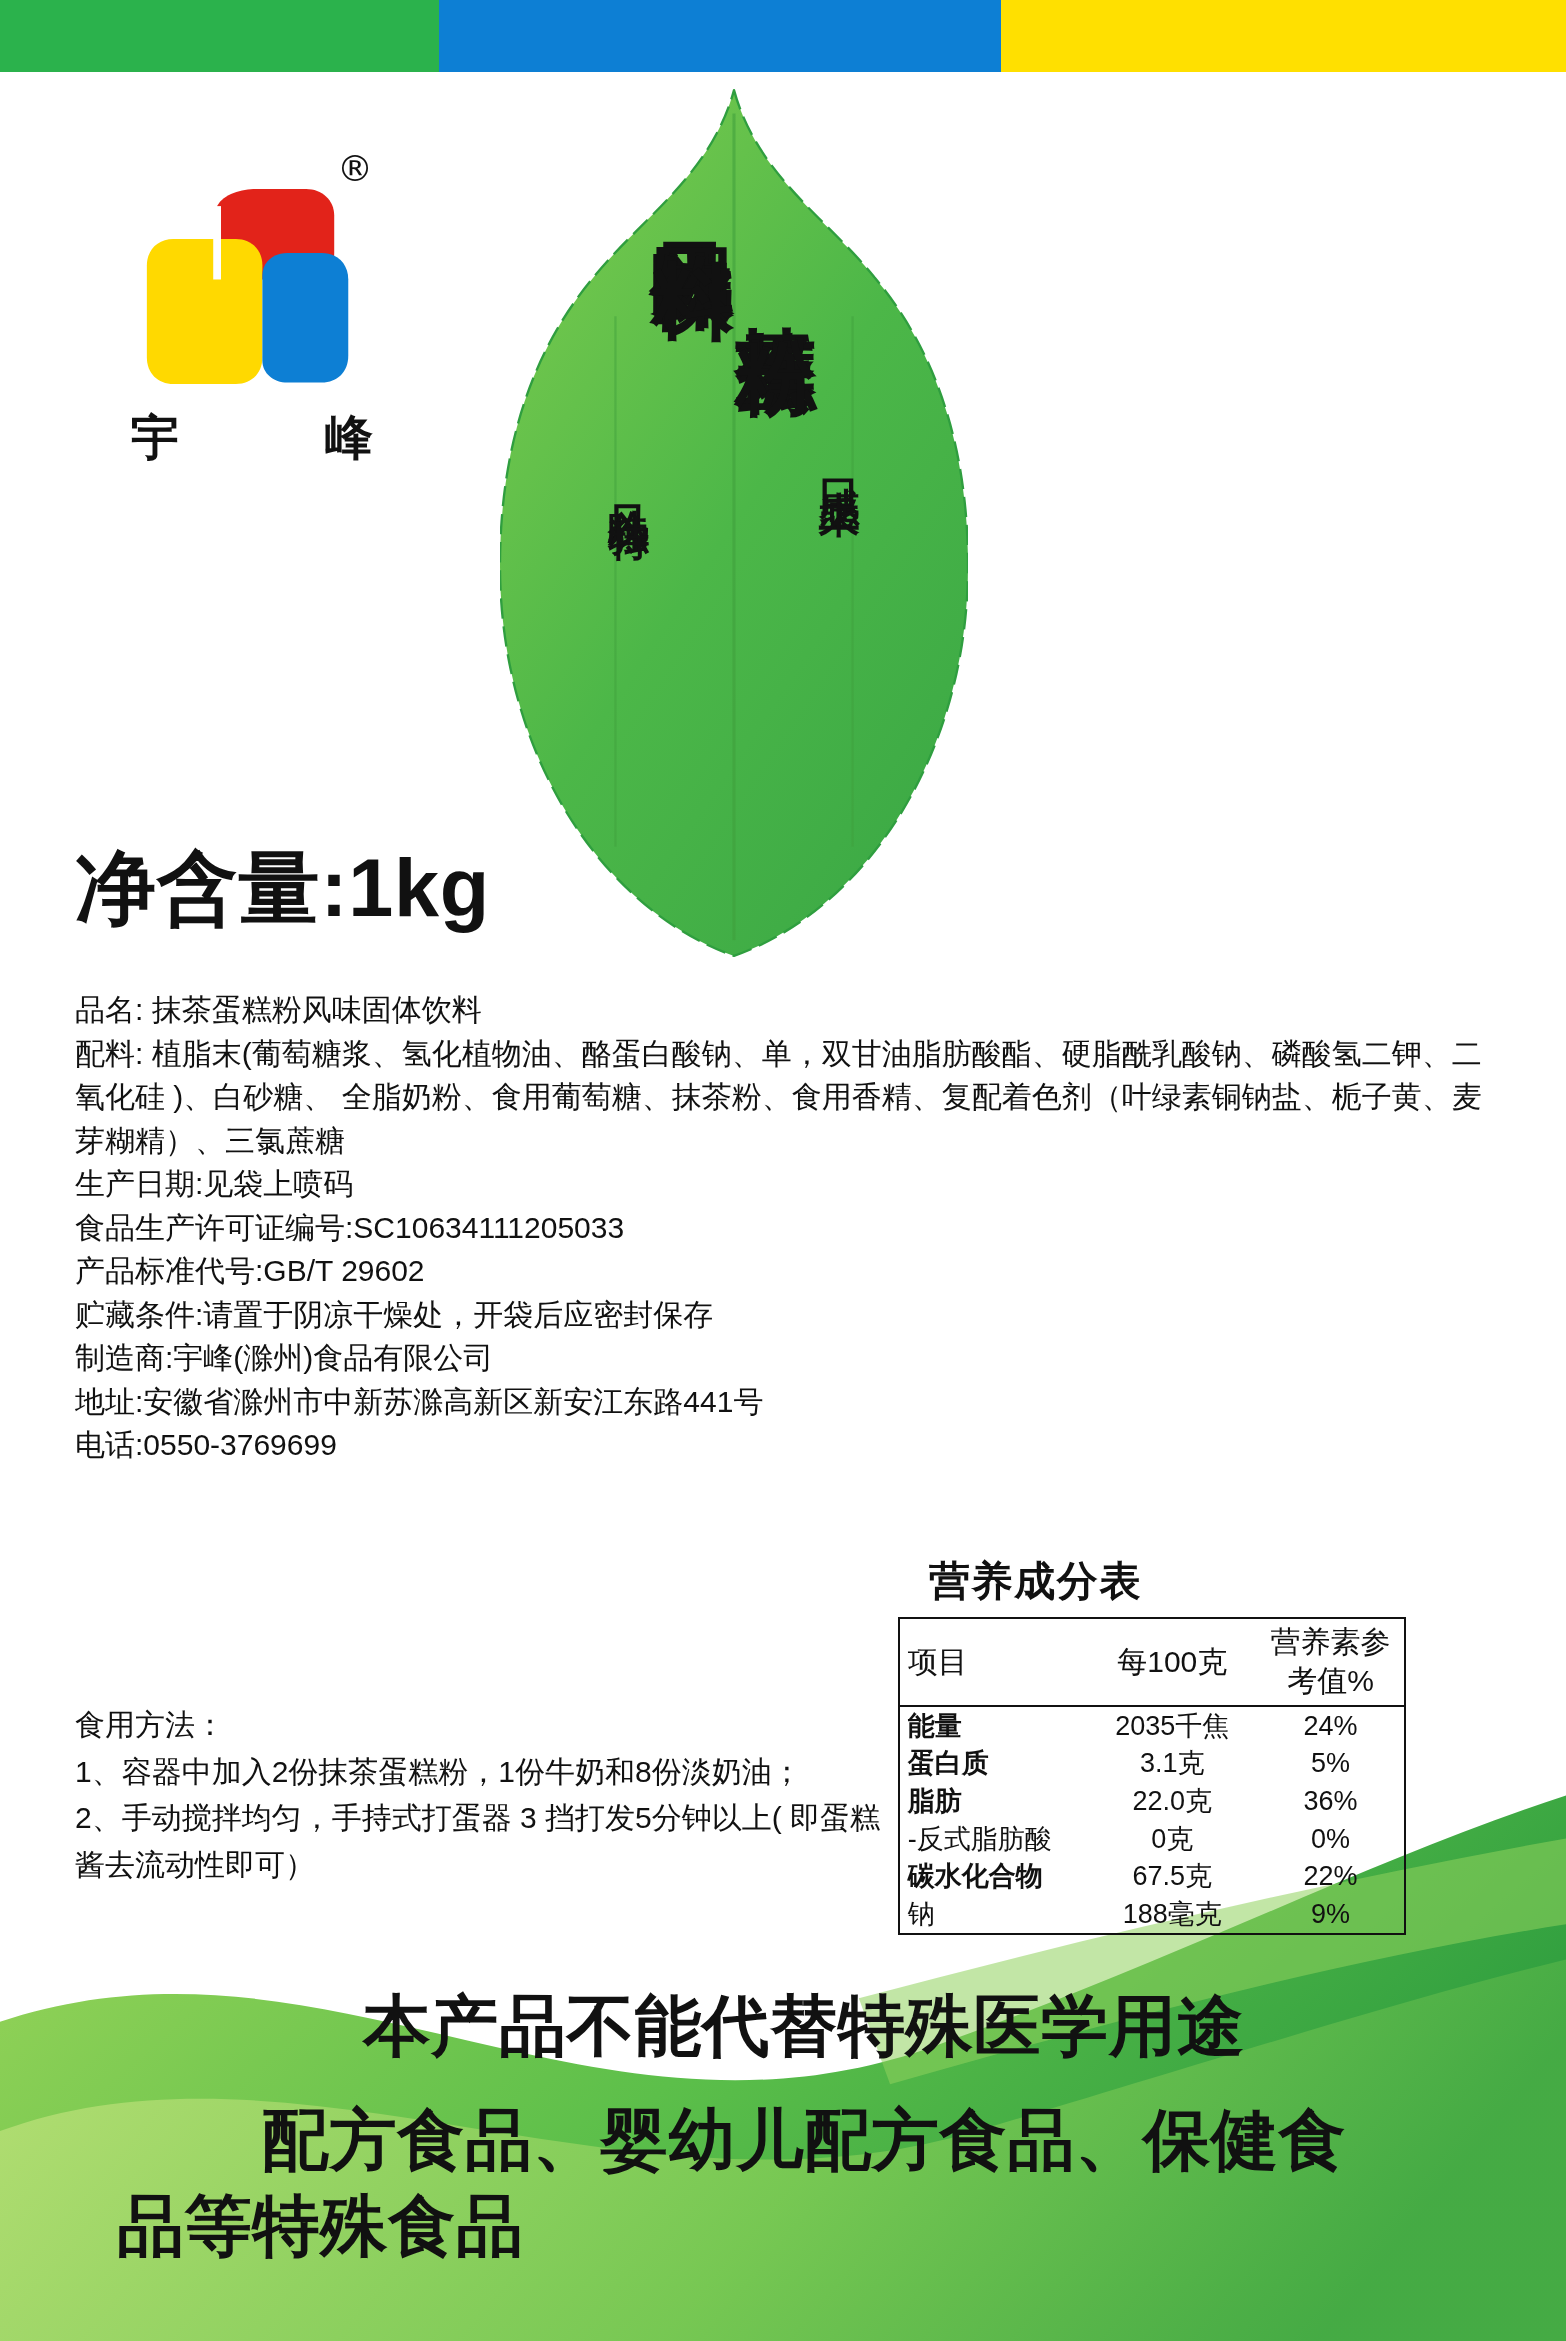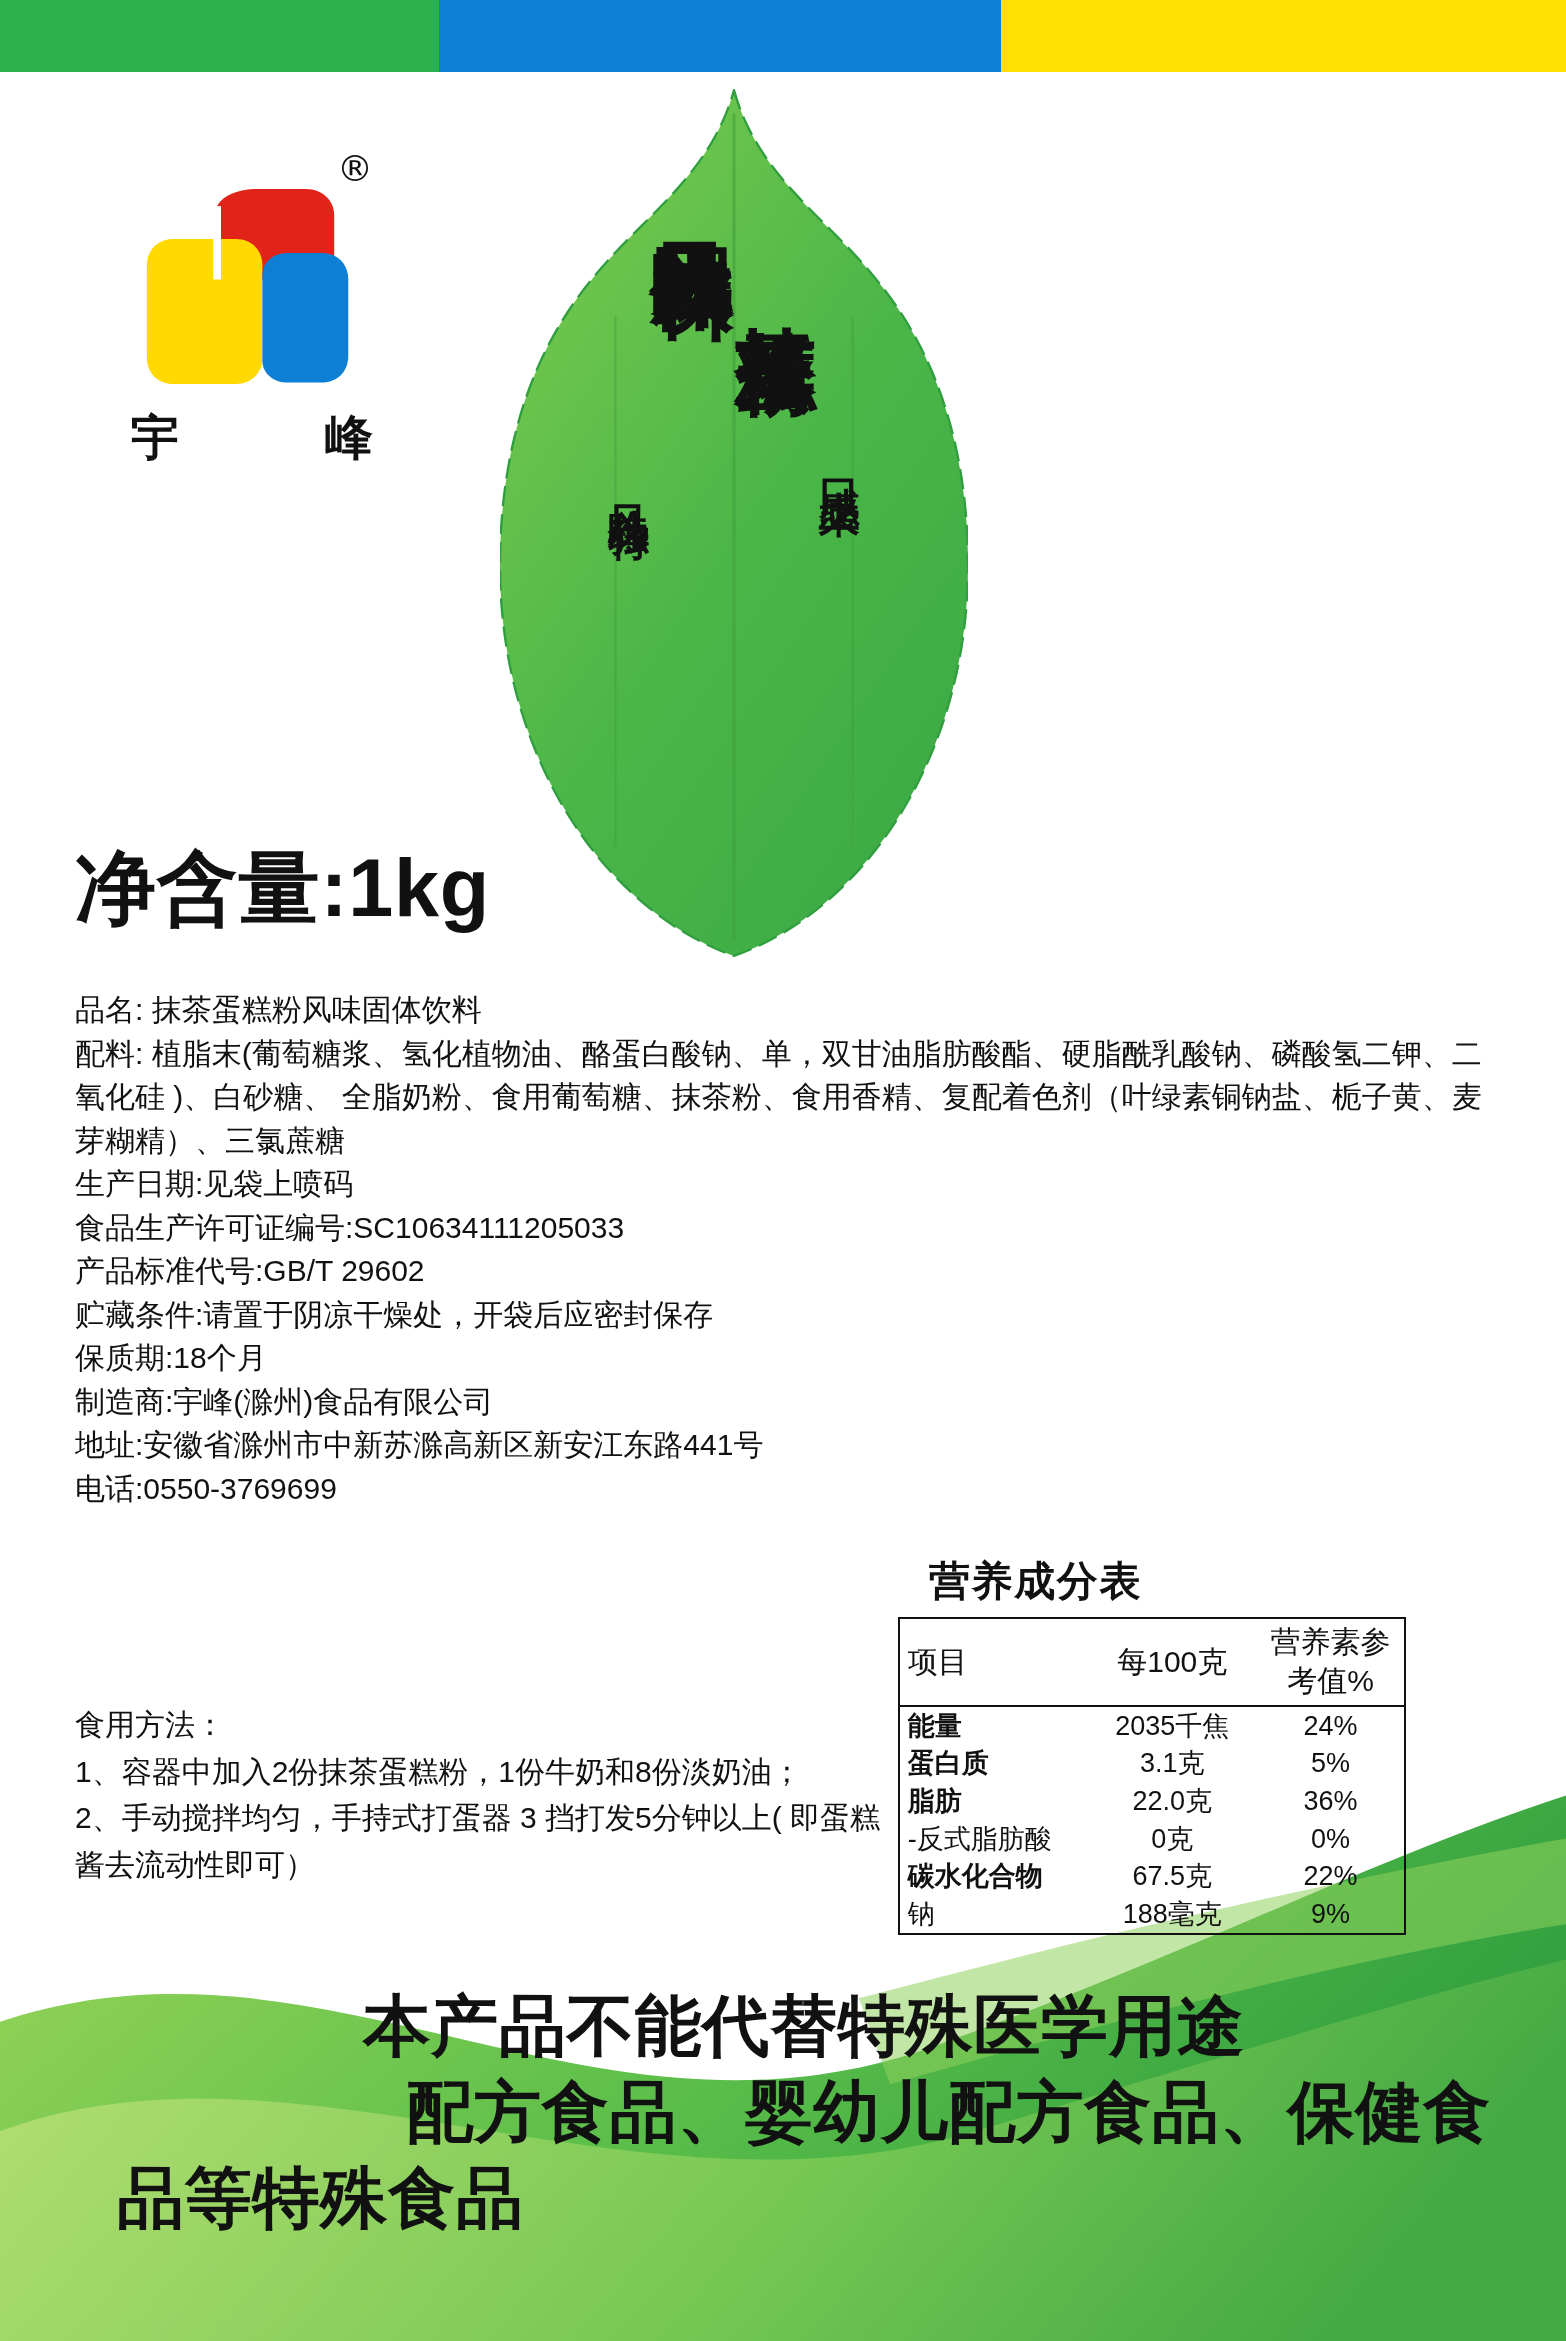--- a/index.html
+++ b/index.html
@@ -210,21 +210,21 @@
     top: 1983px;
     width: 1374px;
     color: #111;
     font-size: 67px;
     font-weight: bold;
     line-height: 1.28;
     letter-spacing: 0.8px;
     font-family: "Liberation Sans", "DejaVu Sans", sans-serif;
   }
   .warning .l1 { text-align: center; }
-  .warning .l2 { text-align: right; }
+  .warning .l2 { text-align: center; margin-top: 28px; }
   .warning .l3 { text-align: left; }
 </style>
 </head>
 <body>
 
 <div class="package">
 
   <div class="topbars">
     <div class="topbar-green"></div>
     <div class="topbar-blue"></div>
@@ -305,21 +305,20 @@
 
   <div class="netweight">净含量:1kg</div>
 
   <div class="info">
     <div class="row">品名: 抹茶蛋糕粉风味固体饮料</div>
     <div class="row ingredients">配料: 植脂末(葡萄糖浆、氢化植物油、酪蛋白酸钠、单，双甘油脂肪酸酯、硬脂酰乳酸钠、磷酸氢二钾、二氧化硅 )、白砂糖、 全脂奶粉、食用葡萄糖、抹茶粉、食用香精、复配着色剂（叶绿素铜钠盐、栀子黄、麦芽糊精）、三氯蔗糖</div>
     <div class="row">生产日期:见袋上喷码</div>
     <div class="row">食品生产许可证编号:SC10634111205033</div>
     <div class="row">产品标准代号:GB/T 29602</div>
     <div class="row">贮藏条件:请置于阴凉干燥处，开袋后应密封保存</div>
-    <div class="row">保质期:18个月</div>
     <div class="row">制造商:宇峰(滁州)食品有限公司</div>
     <div class="row">地址:安徽省滁州市中新苏滁高新区新安江东路441号</div>
     <div class="row">电话:0550-3769699</div>
   </div>
 
   <div class="usage">
     <div>食用方法：</div>
     <div>1、容器中加入2份抹茶蛋糕粉，1份牛奶和8份淡奶油；</div>
     <div>2、手动搅拌均匀，手持式打蛋器 3 挡打发5分钟以上( 即蛋糕酱去流动性即可）</div>
   </div>

